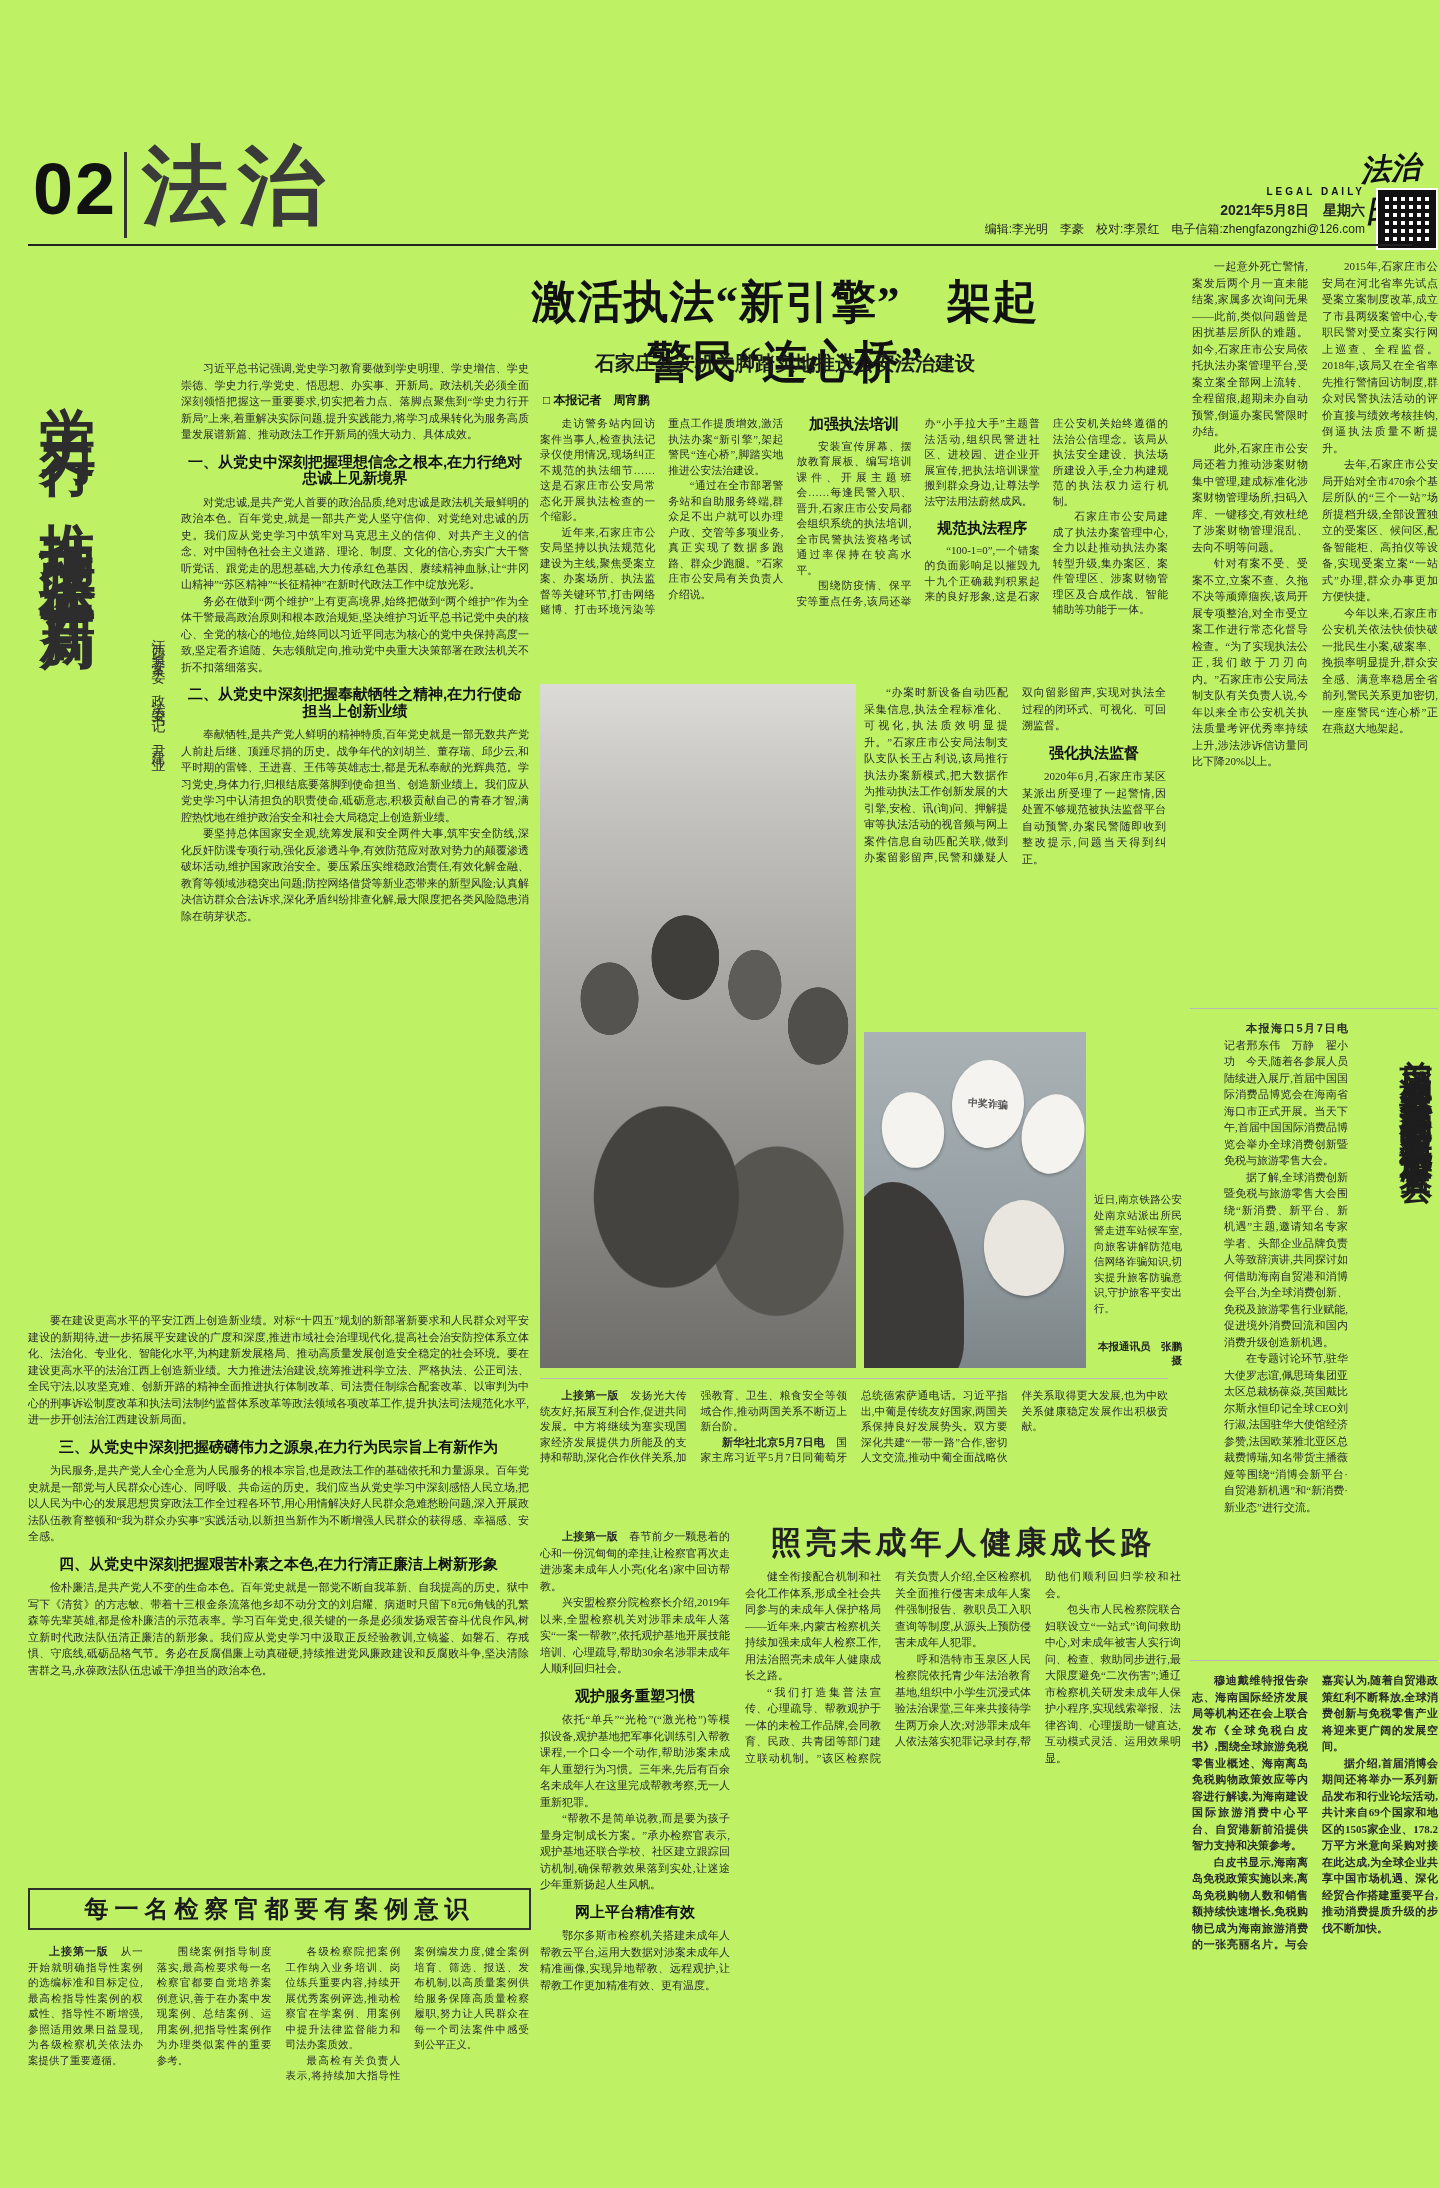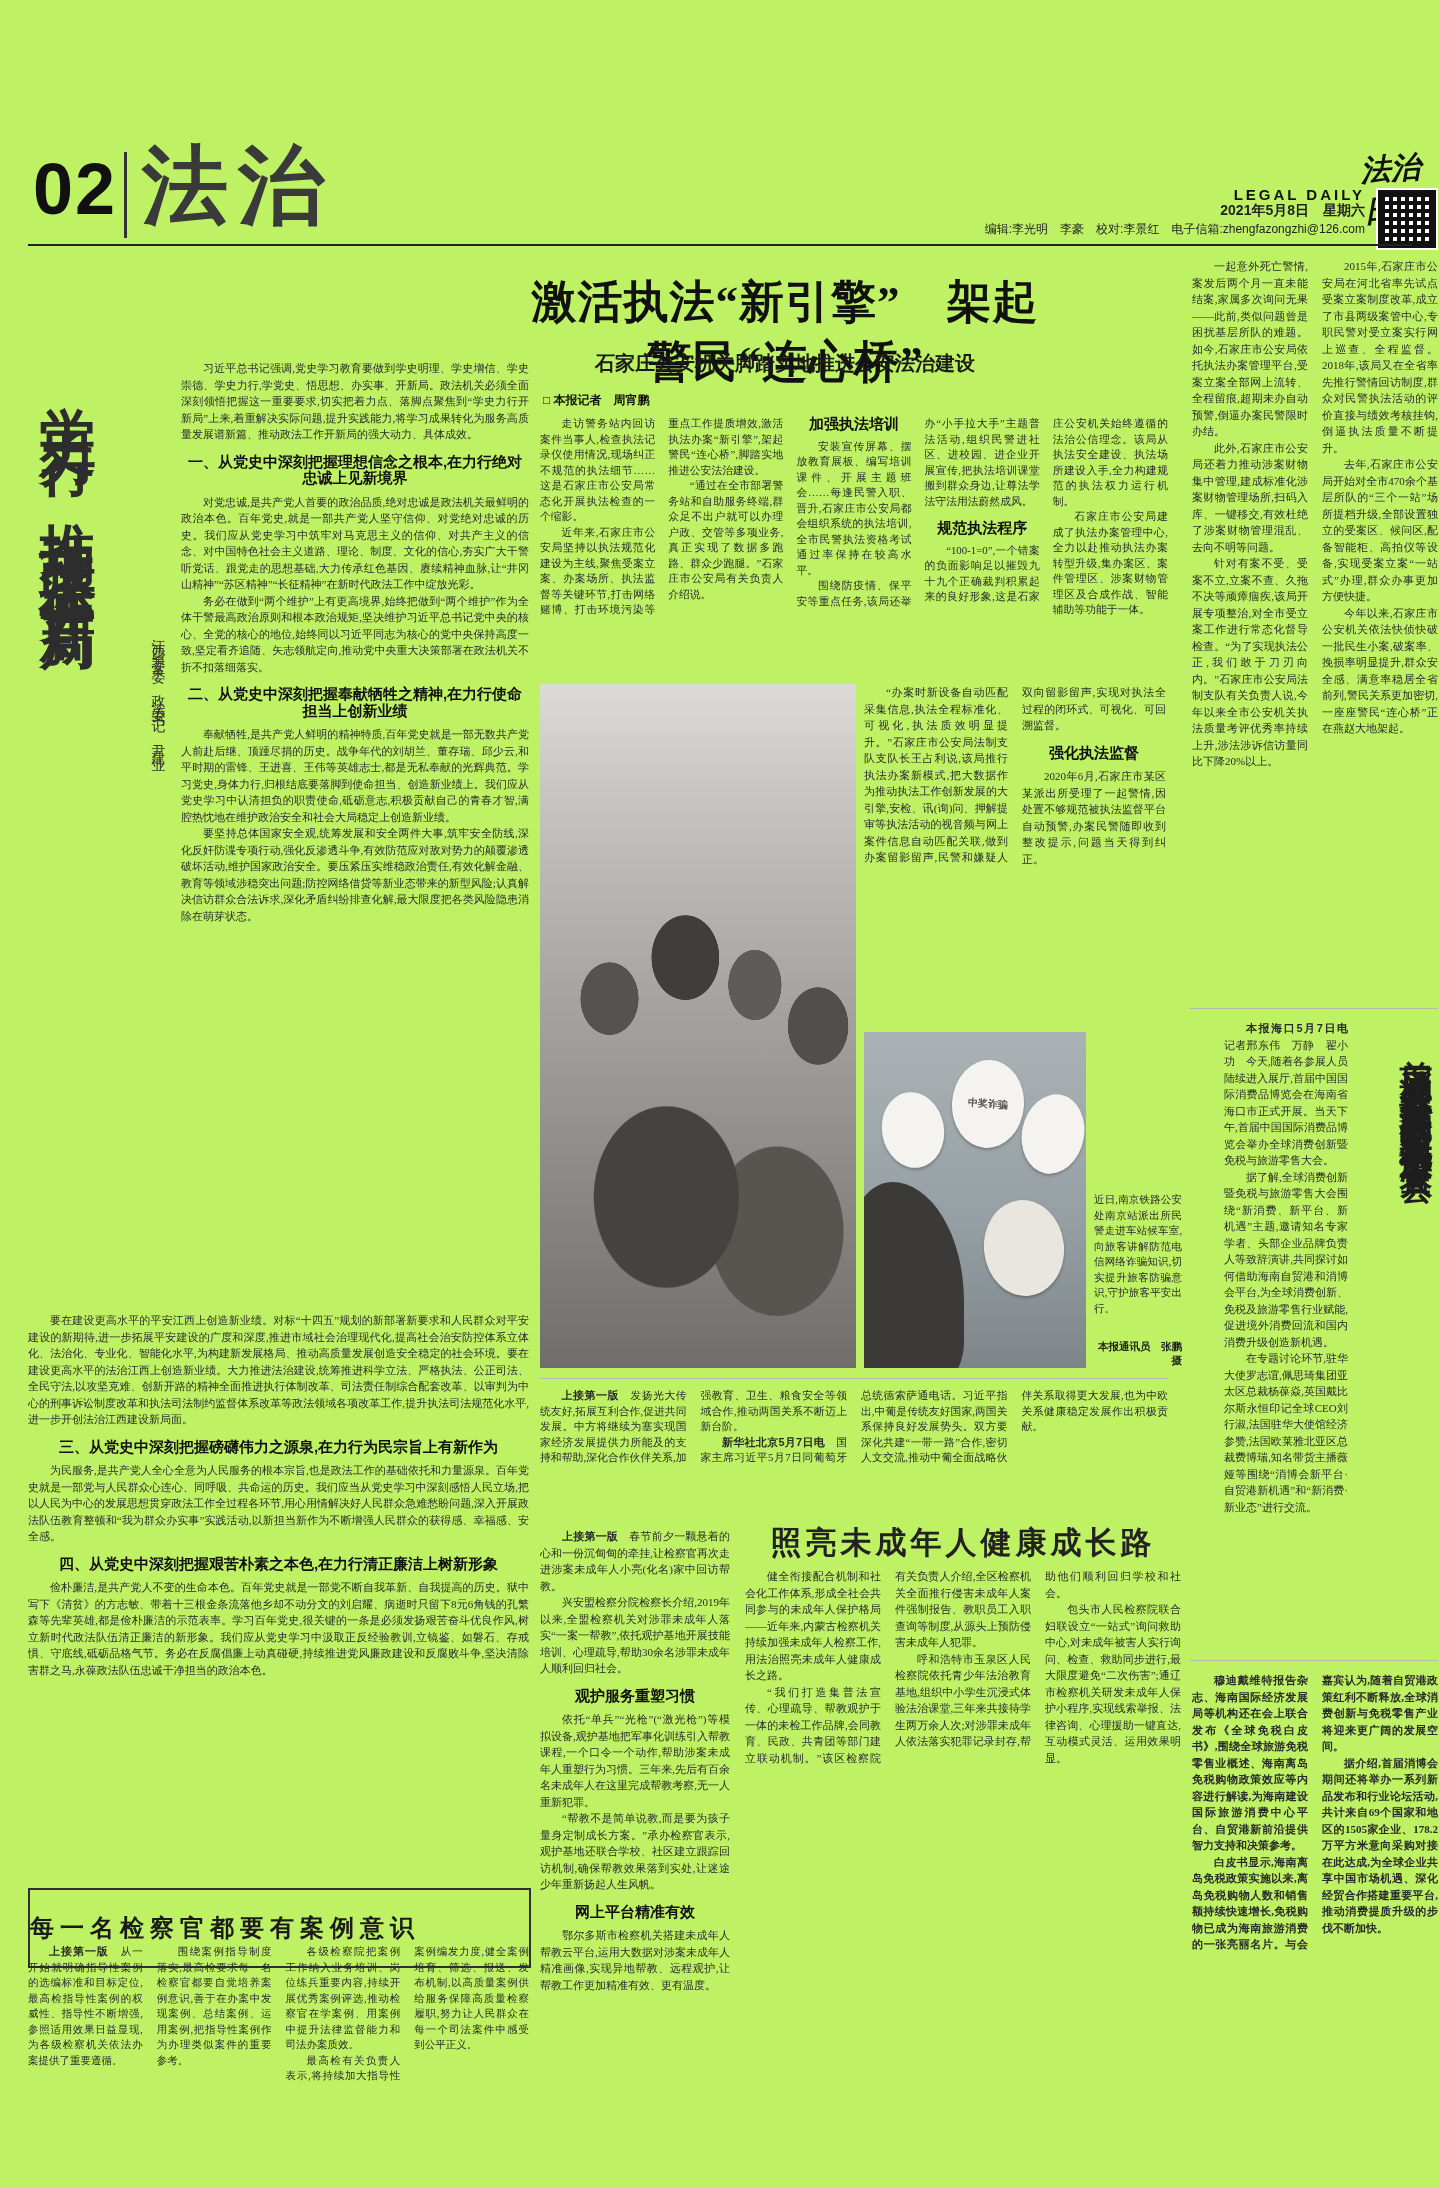--- a/index.html
+++ b/index.html
@@ -6,21 +6,21 @@
   body{background:#e8e7e4;}
   #page{position:relative;width:1440px;height:2188px;background:#bef264;margin:0 auto;
         font-family:"Liberation Serif","DejaVu Serif",serif;color:#222;overflow:hidden;}
   .abs{position:absolute;}
   .sans{font-family:"Liberation Sans","DejaVu Sans",sans-serif;}
   
   .pagenum{font-size:72px;font-weight:bold;letter-spacing:2px;color:#111;}
   .section-title{font-size:86px;font-weight:bold;color:#3a3a3a;letter-spacing:10px;}
   .mast-divider{width:3px;background:#333;}
   .logo-script{font-size:30px;font-weight:bold;font-style:italic;color:#111;transform:rotate(-4deg);}
-  .logo-en{font-size:15px;font-weight:bold;letter-spacing:3px;color:#111;text-align:right;}
+  .logo-en{font-size:10px;font-weight:bold;letter-spacing:3px;color:#111;text-align:right;}
   .mast-date{font-size:14px;font-weight:bold;color:#222;text-align:right;}
   .mast-editors{font-size:12px;color:#222;text-align:right;}
   .mast-rule{height:2px;background:#222;}
   .qr{background:
       repeating-linear-gradient(0deg,#111 0 4px,transparent 4px 8px),
       repeating-linear-gradient(90deg,#111 0 4px,transparent 4px 8px),#fff;
       border:3px solid #111;outline:2px solid #fff;}
   
   .flow{font-size:11px;line-height:16.5px;text-align:justify;color:#2a2a2a;}
   .flow .para{margin:0;text-indent:2em;}
@@ -37,22 +37,22 @@
   .jx-vhead{font-size:56px;font-weight:bold;letter-spacing:12px;color:#2d2d2d;
       font-family:"Liberation Sans","DejaVu Sans",sans-serif;}
   .jx-author{font-size:14px;letter-spacing:6px;color:#333;}
   .xb-vhead{font-size:33px;font-weight:bold;letter-spacing:5px;line-height:44px;color:#1e1e1e;
       font-family:"Liberation Sans","DejaVu Sans",sans-serif;}
   
   .main-headline{font-size:45px;font-weight:bold;text-align:center;color:#111;letter-spacing:1px;}
   .main-subhead{font-size:20px;font-weight:bold;text-align:center;color:#1a1a1a;}
   .juv-headline{font-size:31px;font-weight:bold;text-align:center;color:#222;letter-spacing:4px;
       font-family:"Liberation Sans","DejaVu Sans",sans-serif;}
-  .box-headline{border:2px solid #2f2f2f;font-size:24px;font-weight:bold;
-      letter-spacing:6px;padding:22px 0;color:#1b1b1b;
+  .box-headline{border:2px solid #2f2f2f;text-align:center;font-size:24px;font-weight:bold;
+      letter-spacing:6px;padding:3px 0;color:#1b1b1b;
       font-family:"Liberation Sans","DejaVu Sans",sans-serif;}
   
   .photo1{background:
       radial-gradient(48px 60px at 22% 46%,#54534f 0 60%,transparent 61%),
       radial-gradient(56px 70px at 46% 40%,#3f3e3b 0 60%,transparent 61%),
       radial-gradient(44px 58px at 68% 44%,#5d5c58 0 60%,transparent 61%),
       radial-gradient(50px 64px at 88% 50%,#504f4b 0 60%,transparent 61%),
       radial-gradient(120px 150px at 40% 75%,#44433f 0 60%,transparent 61%),
       radial-gradient(110px 140px at 75% 80%,#56554f 0 60%,transparent 61%),
       linear-gradient(180deg,#dcdbd7 0%,#c6c5c1 16%,#a9a8a4 42%,#8b8a86 72%,#6f6e6a 100%);}

